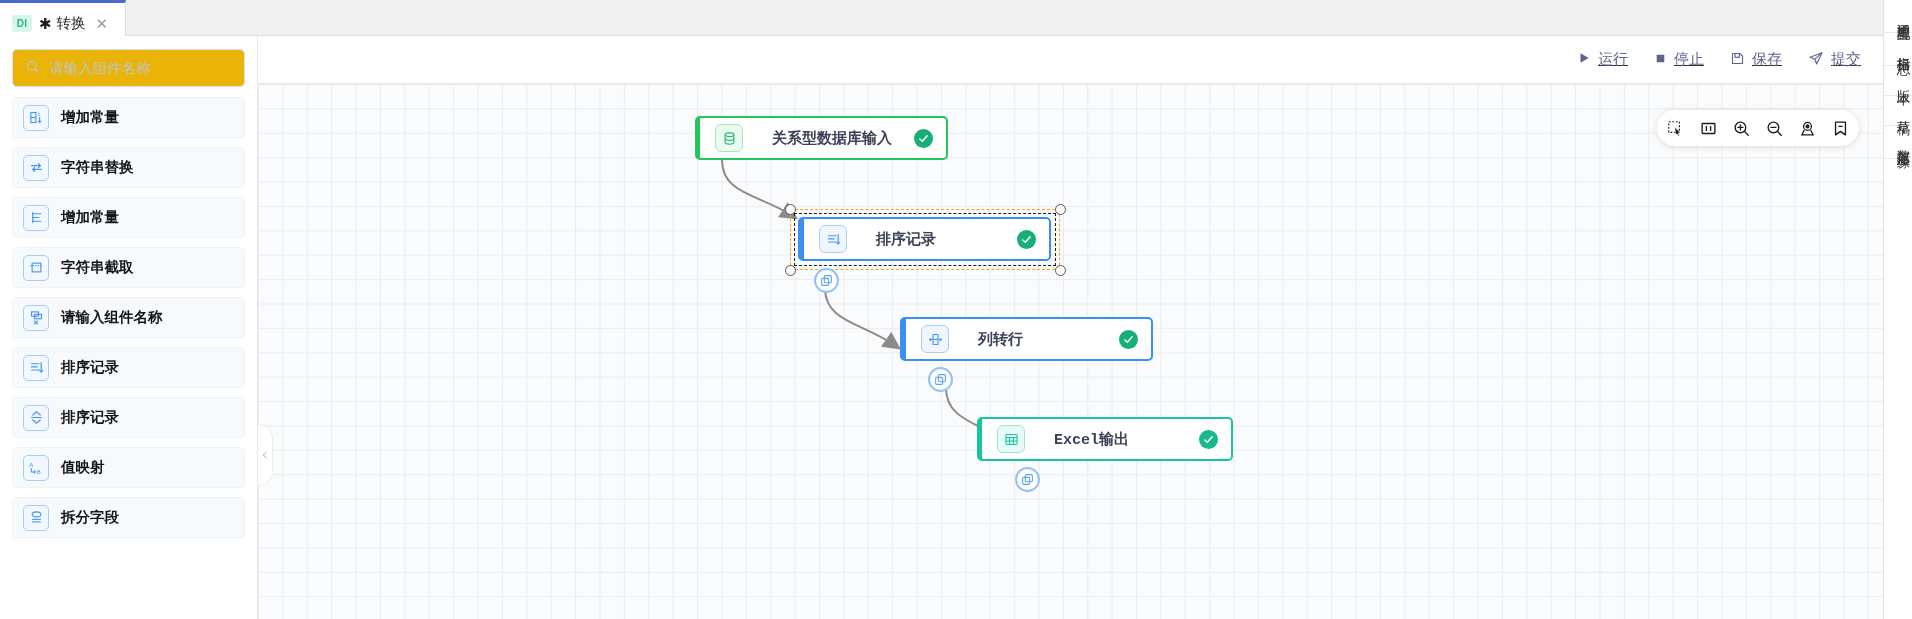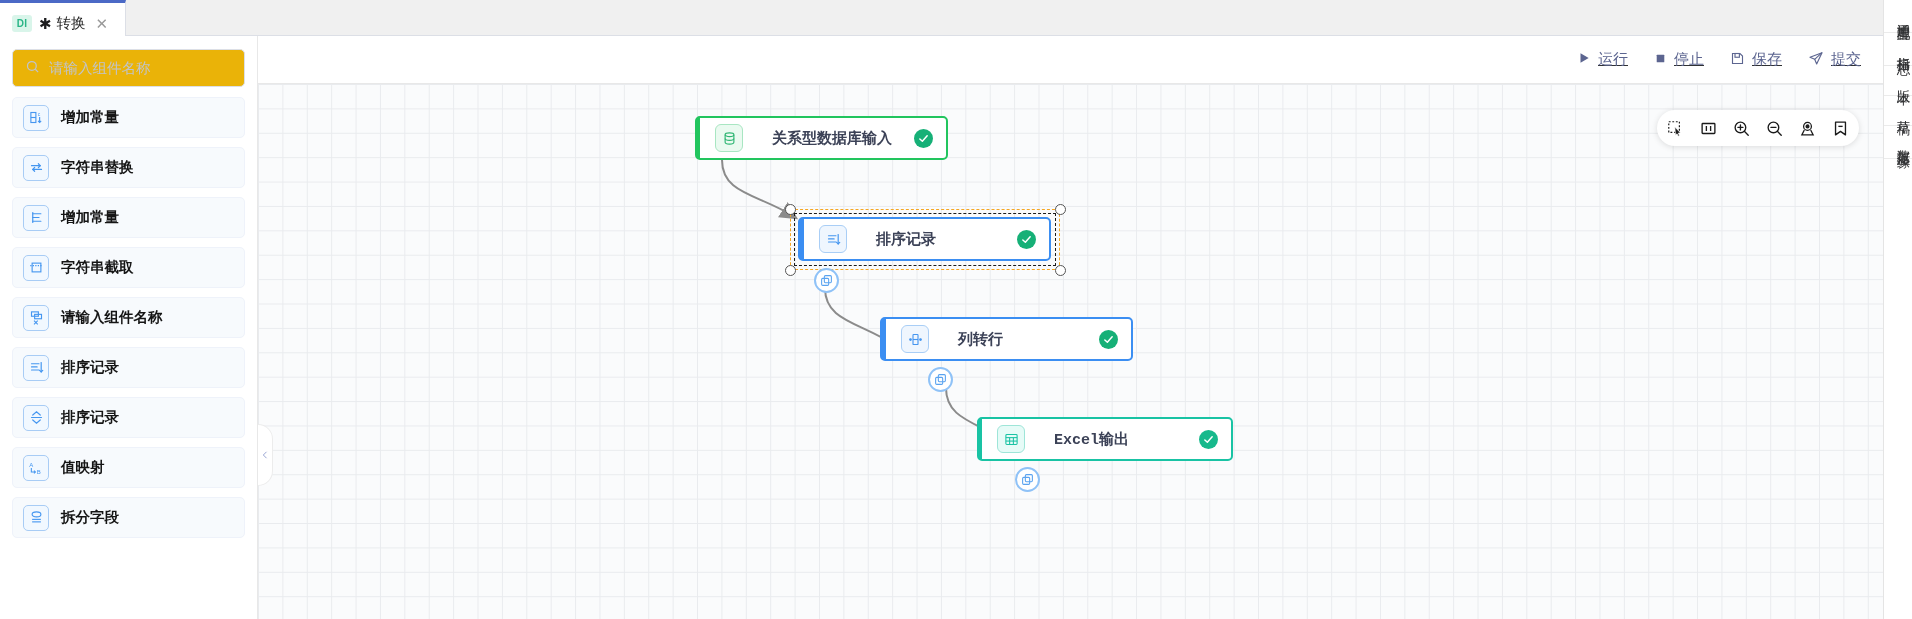--- a/index.html
+++ b/index.html
@@ -466,21 +466,21 @@
   </div>
 
   <div class="sel-frame" style="left:532px; top:125px; width:270px; height:61px;">
     <div class="sel-inner"></div>
   </div>
   <div class="sel-handle" style="position:absolute; left:527px; top:120px; z-index:5;"></div>
   <div class="sel-handle" style="position:absolute; left:797px; top:120px; z-index:5;"></div>
   <div class="sel-handle" style="position:absolute; left:527px; top:181px; z-index:5;"></div>
   <div class="sel-handle" style="position:absolute; left:797px; top:181px; z-index:5;"></div>
 
-  <div class="node node-blue" style="left:622px; top:233px; z-index:2;">
+  <div class="node node-blue" style="left:642px; top:233px; z-index:2;">
     <span class="node-ico ico-blue">
       <svg width="15" height="15" viewBox="0 0 24 24" fill="none" stroke="currentColor" stroke-width="1.8">
         <rect x="8" y="4" width="8" height="16" rx="1"></rect>
           <line x1="8" y1="12" x2="16" y2="12"></line>
         <circle cx="4" cy="12" r="1.3" fill="currentColor"></circle>
           <circle cx="20" cy="12" r="1.3" fill="currentColor"></circle>
       </svg>
     </span>
     <span class="node-label">列转行</span>
     <span class="node-status">

